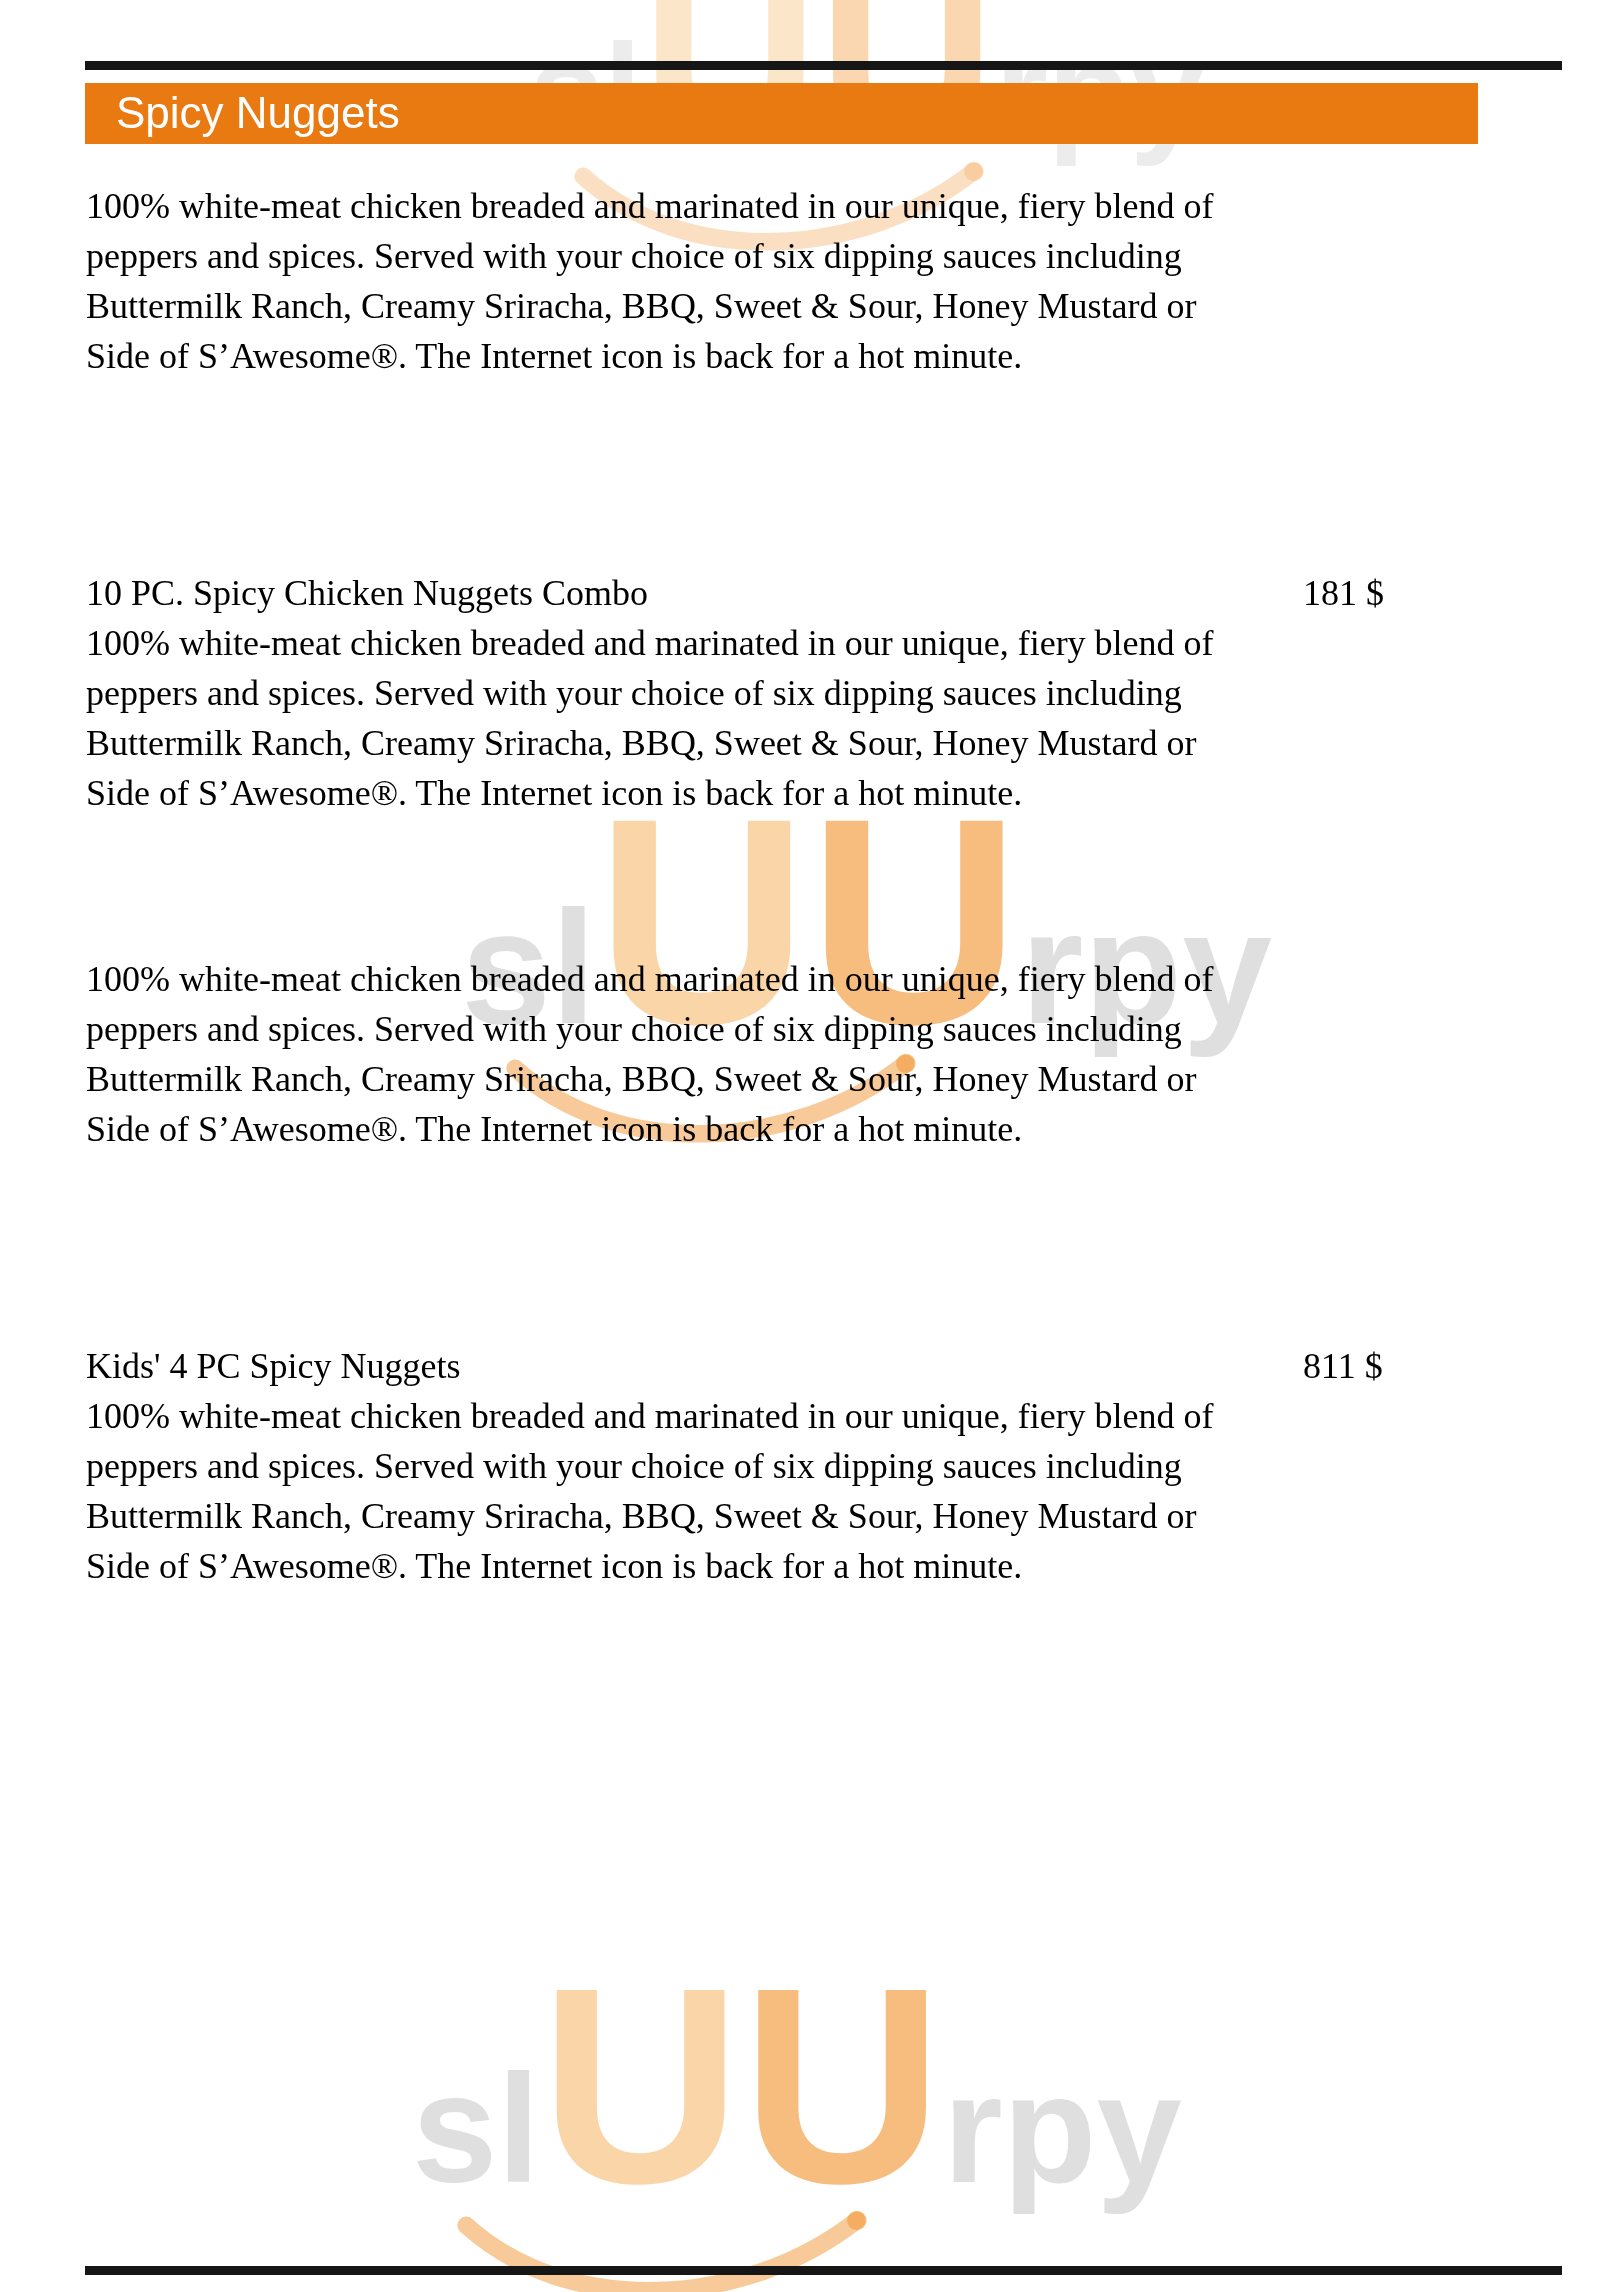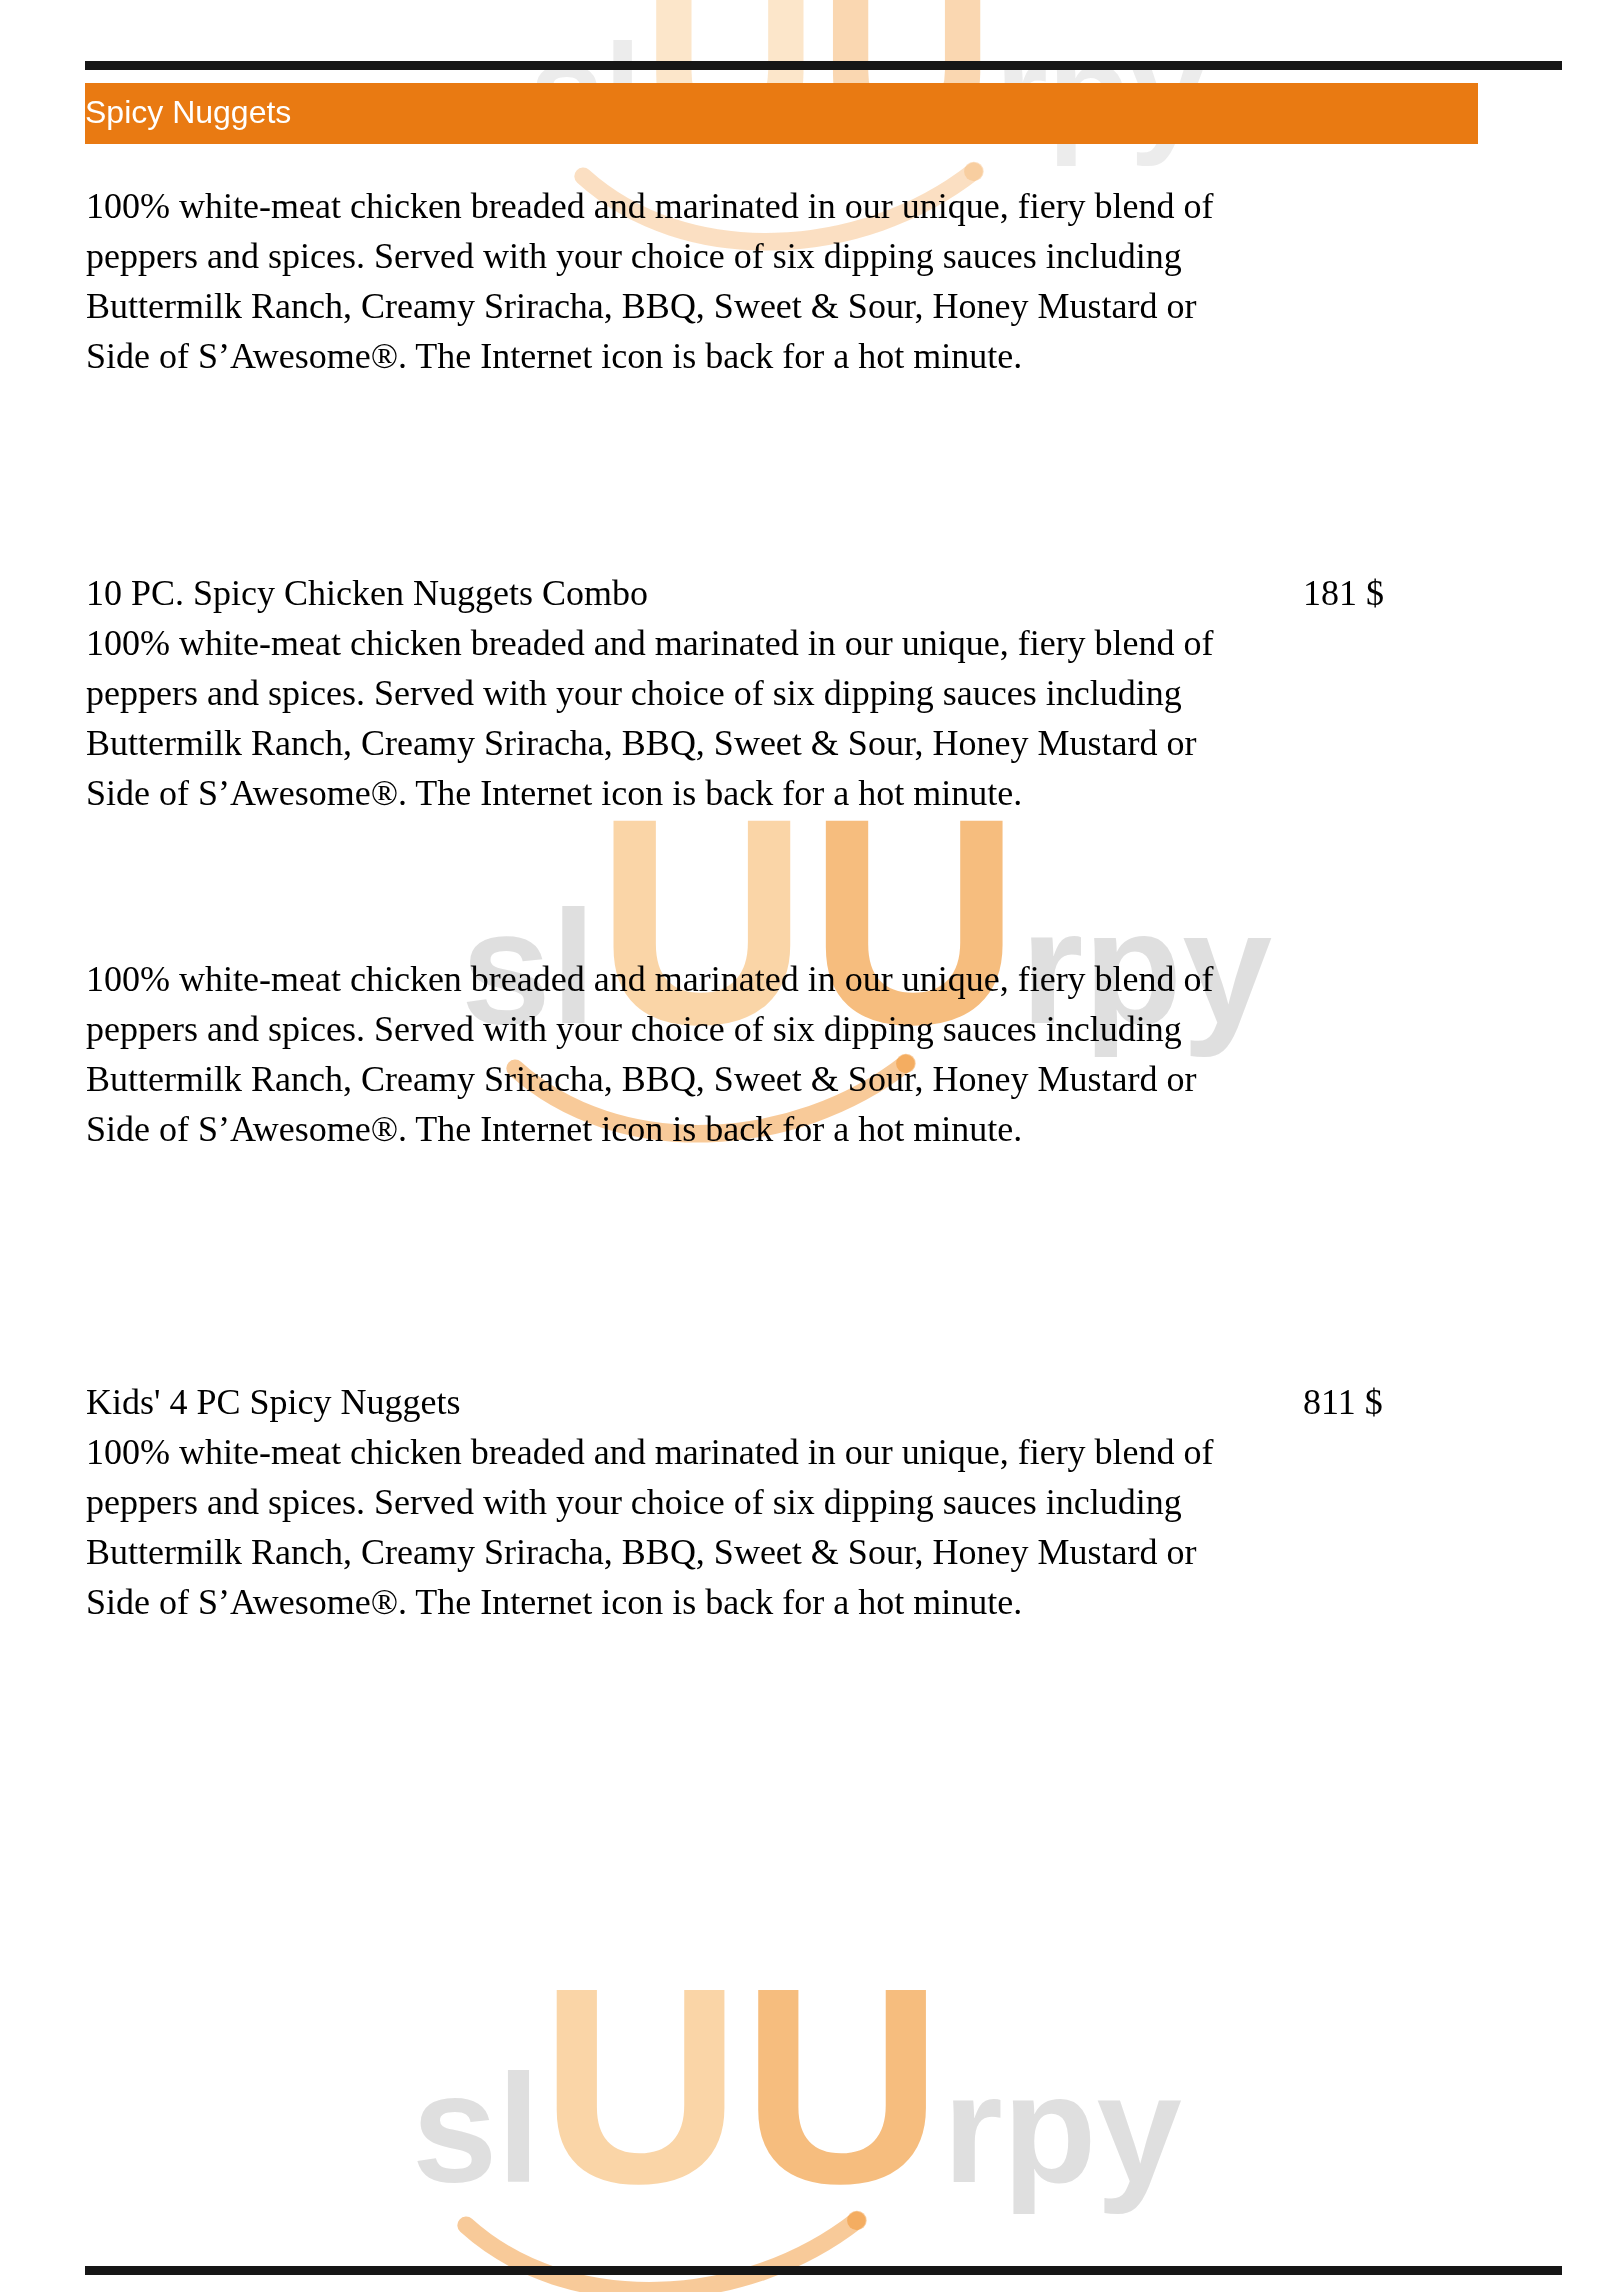--- a/index.html
+++ b/index.html
@@ -29,42 +29,42 @@
     position: absolute;
     left: 85px;
     top: 83px;
     width: 1393px;
     height: 61px;
     background: #E97A12;
     z-index: 3;
   }
   .header-bar .header-title {
     display: block;
-    padding-left: 0;
+    padding-left: 31px;
     color: #ffffff;
     font-family: "Liberation Sans", sans-serif;
-    font-size: 32px;
+    font-size: 44px;
     line-height: 59px;
     font-weight: 400;
     white-space: nowrap;
   }
 
   
   .item {
     position: absolute;
     left: 86px;
     width: 1411px;
     font-size: 36px;
     line-height: 50px;
     z-index: 2;
   }
   .item-1 { top: 181px; }
   .item-2 { top: 568px; }
   .item-3 { top: 954px; }
-  .item-4 { top: 1341px; margin-top: 36px; }
+  .item-4 { top: 1341px; }
 
   .item-head { position: relative; height: 50px; }
   .item-name { display: inline-block; white-space: nowrap; }
   .item-price {
     position: absolute;
     left: 1217px;
     top: 0;
     white-space: nowrap;
   }
   .item-desc {

